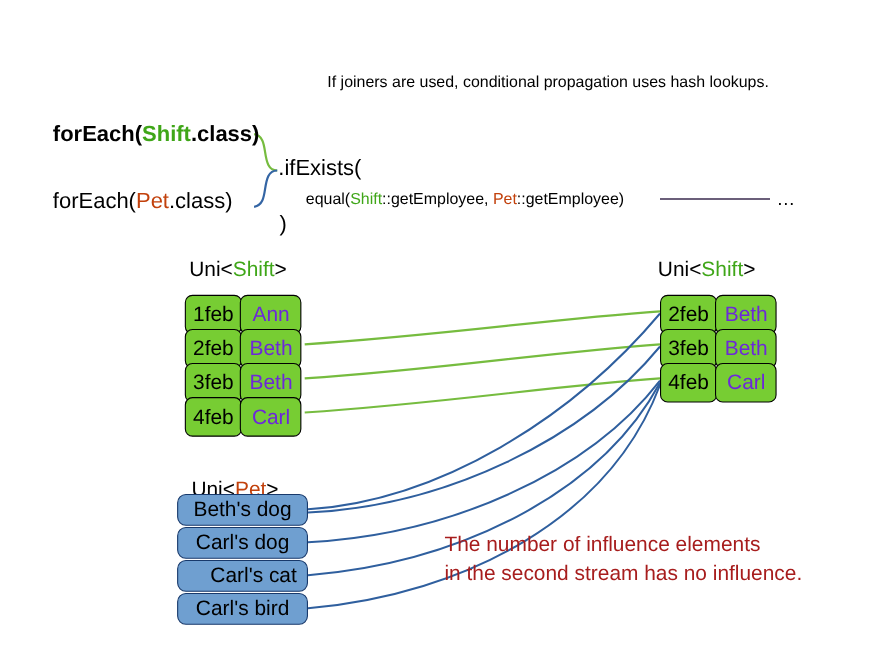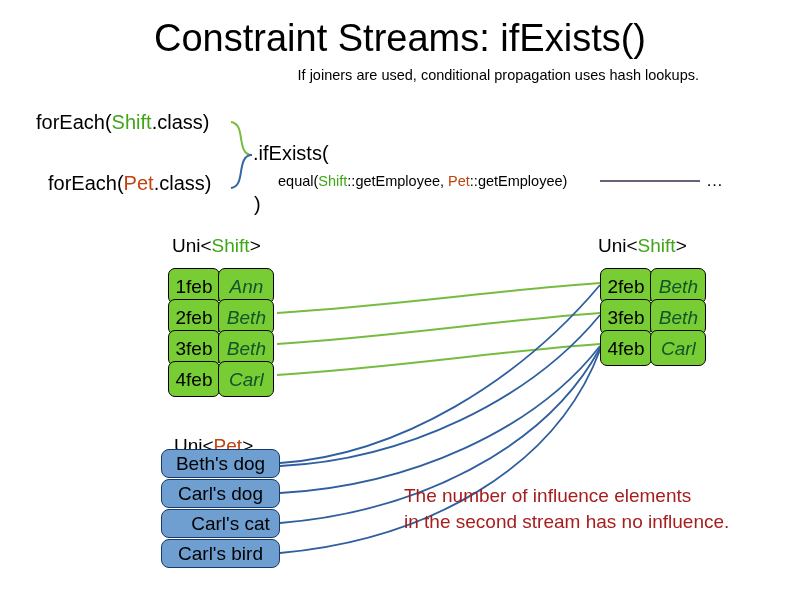--- a/index.html
+++ b/index.html
@@ -100,23 +100,22 @@
     font-size: 19px;
     line-height: 19px;
     white-space: nowrap;
   }
   .cell.date {
     width: 52px;
     color: #000000;
   }
   .cell.name {
     width: 56px;
-    color: #14532d;
+    color: #6d28d9;
     margin-left: -1.6px;
-    font-style: italic;
   }
 
   .pet-card {
     position: absolute;
     box-sizing: border-box;
     width: 119px;
     height: 29px;
     border: 1.6px solid #18396b;
     border-radius: 8px;
     background: #6f9fd0;
@@ -154,24 +153,23 @@
     <path d="M 277 344 C 400 336 500 320 600 313" fill="none" stroke="#76bc3f" stroke-width="2"></path>
     <path d="M 277 375 C 400 367 500 351 600 344" fill="none" stroke="#76bc3f" stroke-width="2"></path>
 
     <path d="M 280 463 C 400 455 520 380 600 285" fill="none" stroke="#2f5f9e" stroke-width="1.8"></path>
     <path d="M 280 466 C 405 460 530 400 600 315" fill="none" stroke="#2f5f9e" stroke-width="1.8"></path>
     <path d="M 280 493 C 410 486 535 430 600 346" fill="none" stroke="#2f5f9e" stroke-width="1.8"></path>
     <path d="M 280 523 C 415 512 545 450 600 348" fill="none" stroke="#2f5f9e" stroke-width="1.8"></path>
     <path d="M 280 553 C 425 540 555 470 600 350" fill="none" stroke="#2f5f9e" stroke-width="1.8"></path>
   </svg>
 
-  <div class="title">Constraint Streams: ifExists()</div>
   <div class="subtitle">If joiners are used, conditional propagation uses hash lookups.</div>
 
-  <div class="code" style="left:36px; top:110px;">
+  <div class="code" style="left:48px; top:110px;font-weight:bold;">
     <span>forEach(</span><span class="kw-shift">Shift</span><span>.class)</span>
   </div>
 
   <div class="code" style="left:48px; top:171px;">
     <span>forEach(</span><span class="kw-pet">Pet</span><span>.class)</span>
   </div>
 
   <div class="code" style="left:253px; top:141px;">.ifExists(</div>
 
   <div class="code small" style="left:278px; top:172px;">

